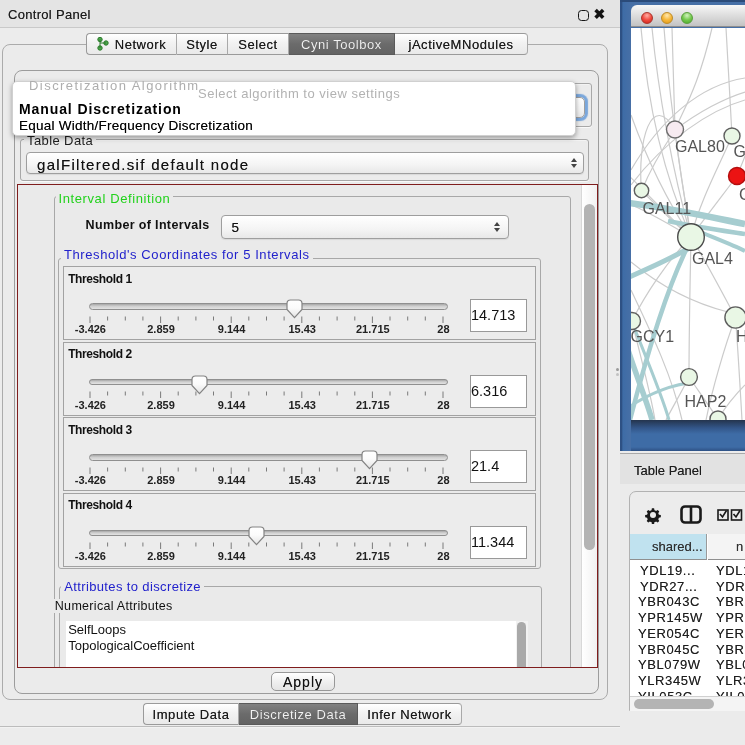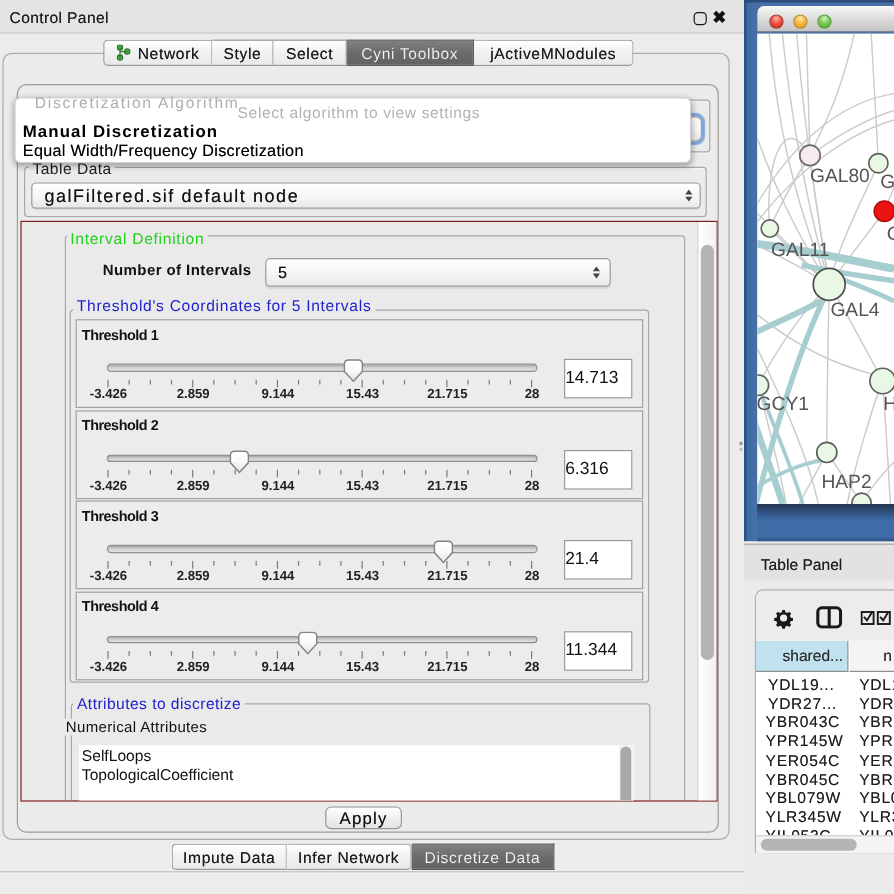--- a/index.html
+++ b/index.html
@@ -316,22 +316,22 @@
   </div>
 </div>
 <div class="abs" id="vsb-track"></div>
 <div class="abs" id="vsb-thumb"></div>
 
 <div class="abs" id="apply">Apply</div>
 
 <div class="abs" style="left:0; top:726px; width:620px; height:2px; border-top:1px solid #bcbcbc; background:#f2f2f2;"></div>
 <div class="abs tabbar" style="left:143px; top:703px;">
   <div class="seg first" style="width:96px;">Impute Data</div>
+  <div class="seg sel" style="width:119px;">Discretize Data</div>
   <div class="seg last" style="width:104px;">Infer Network</div>
-  <div class="seg sel" style="width:119px;">Discretize Data</div>
 </div>
 
 <div class="abs" id="popup">
   <div class="ghost1">Discretization Algorithm</div>
   <div class="ghost2">Select algorithm to view settings</div>
   <div class="it1">Manual Discretization</div>
   <div class="it2">Equal Width/Frequency Discretization</div>
 </div>
 
 <div class="abs" style="left:615.5px; top:368px; width:3px; height:3px; border-radius:50%; background:#9a9a9a;"></div>

